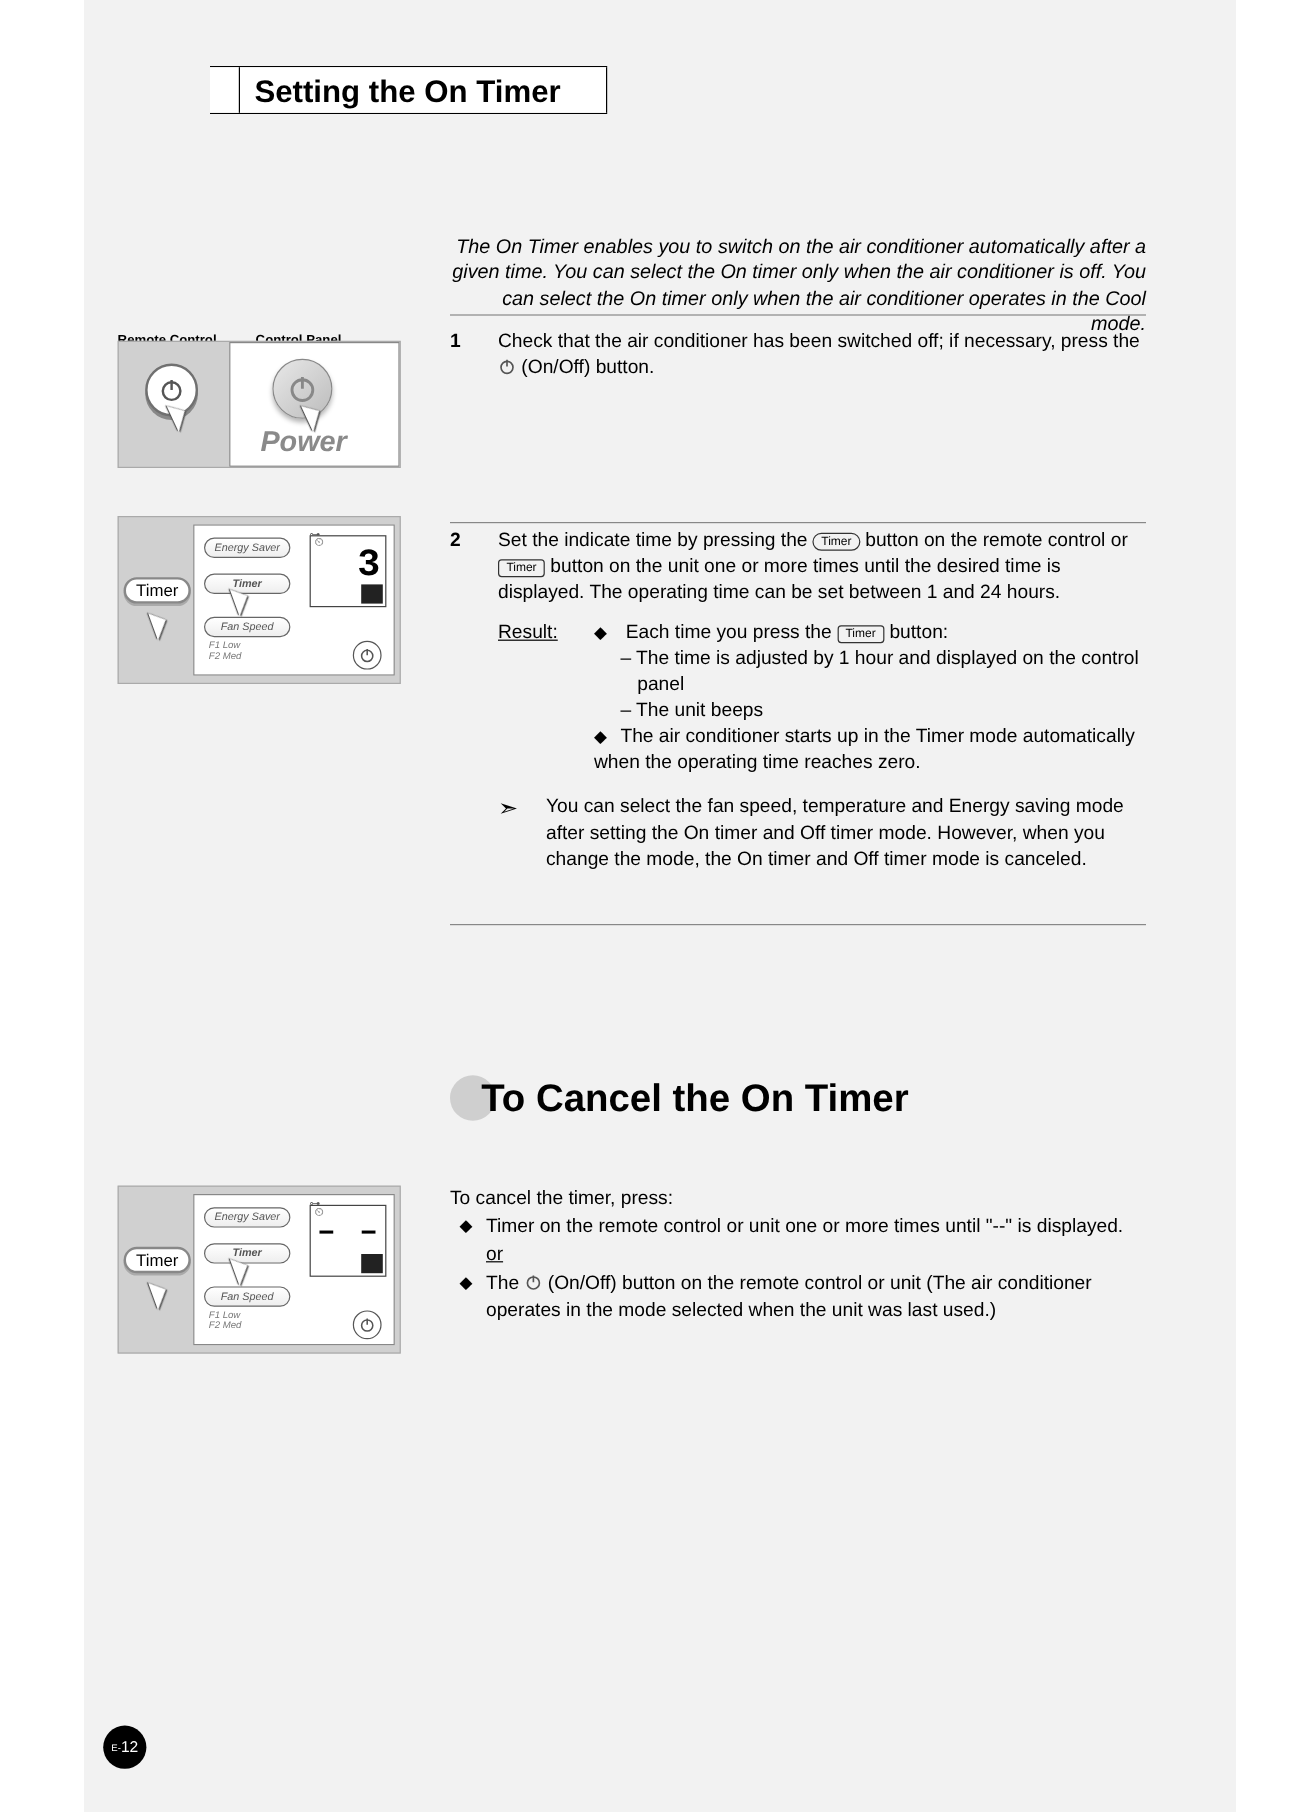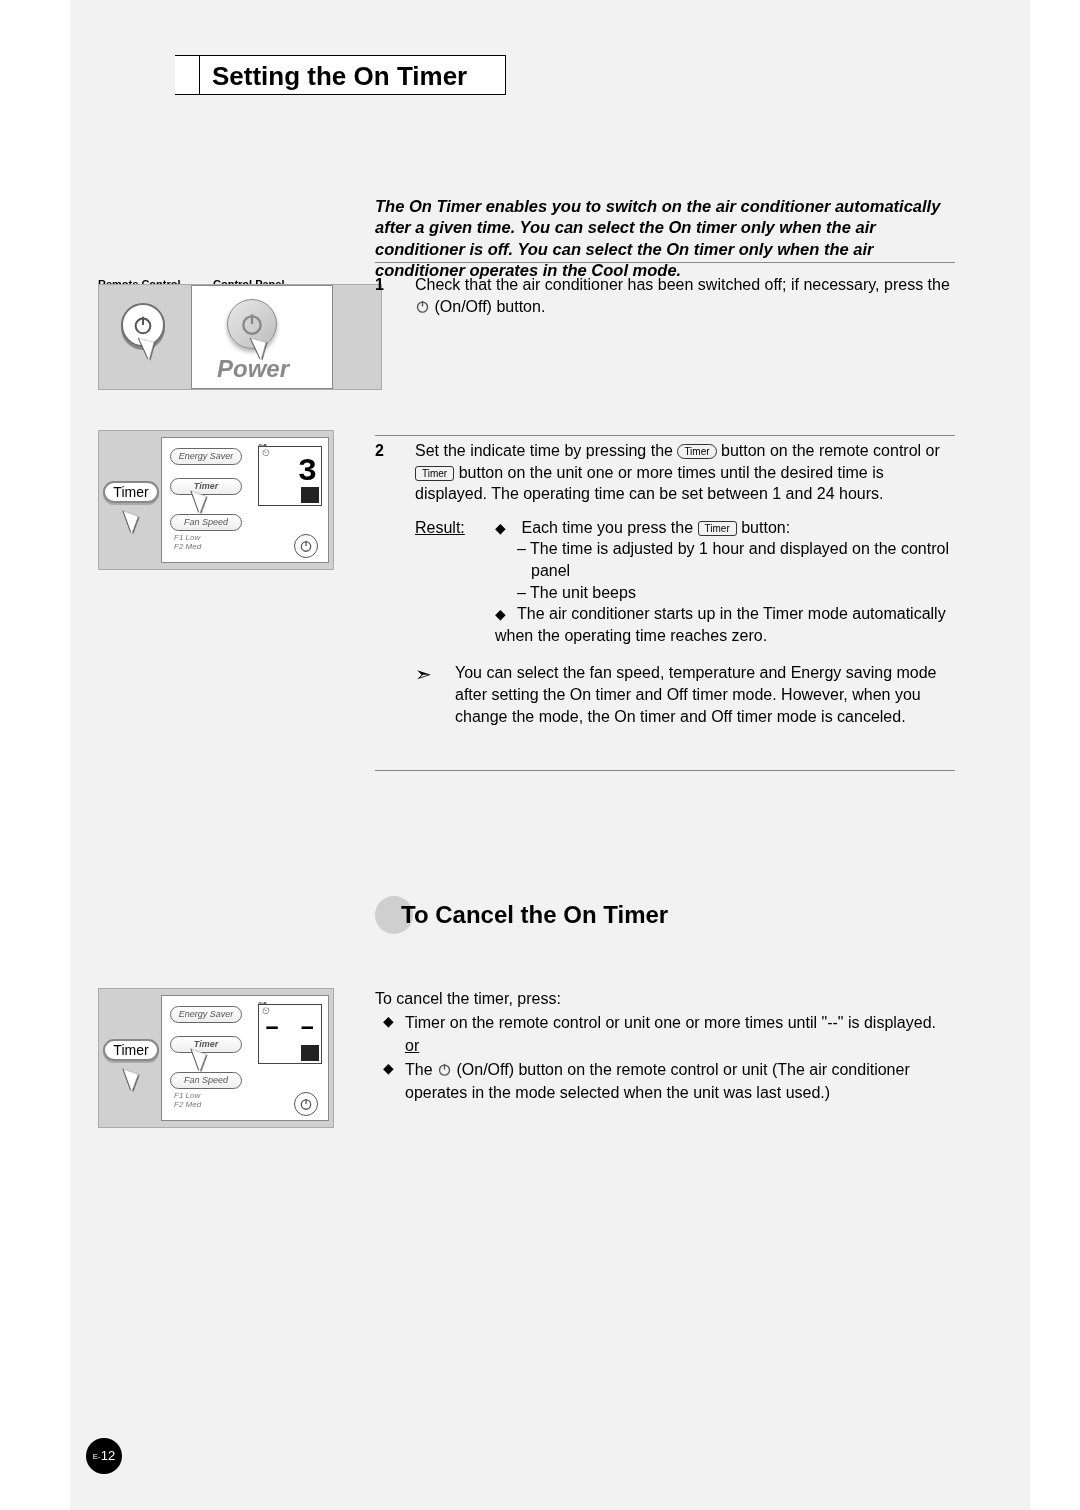--- a/index.html
+++ b/index.html
@@ -38,23 +38,24 @@
     border-right: 1px solid #000;
     font-size: 26px;
     font-weight: bold;
     line-height: 40px;
   }
   .intro {
     position: absolute;
     left: 375px; top: 196px;
     width: 580px;
     font-size: 16.5px;
-    font-weight: bold;
+    font-weight: normal;
     font-style: italic;
     line-height: 1.3;
+    text-align: right;
   }
   .hr {
     position: absolute;
     left: 375px;
     width: 580px;
     height: 1px;
     background: #888;
   }
   .hr1 { top: 262px; }
   .hr2 { top: 435px; }
@@ -142,21 +143,21 @@
     left: 98px; top: 278px;
     width: 240px;
     display: flex;
     font-size: 11px;
     font-weight: bold;
   }
   .col-labels > div:first-child { width: 115px; }
   .illus-power {
     position: absolute;
     left: 98px; top: 284px;
-    width: 284px; height: 106px;
+    width: 236px; height: 106px;
     background: #d0d0d0;
     border: 1px solid #aaa;
   }
   .illus-power .inner-white {
     position: absolute;
     left: 92px; top: 0;
     width: 142px; height: 104px;
     background: #fff;
     border: 1px solid #888;
   }
@@ -301,21 +302,21 @@
     display: flex;
     align-items: center;
   }
   .sub-heading-circle {
     width: 38px; height: 38px;
     background: #cfcfcf;
     border-radius: 50%;
     margin-right: -12px;
   }
   .sub-heading-text {
-    font-size: 24px;
+    font-size: 32px;
     font-weight: bold;
     z-index: 1;
   }
 
   .cancel-block {
     position: absolute;
     left: 375px; top: 988px;
     width: 580px;
     font-size: 16px;
     line-height: 1.35;

